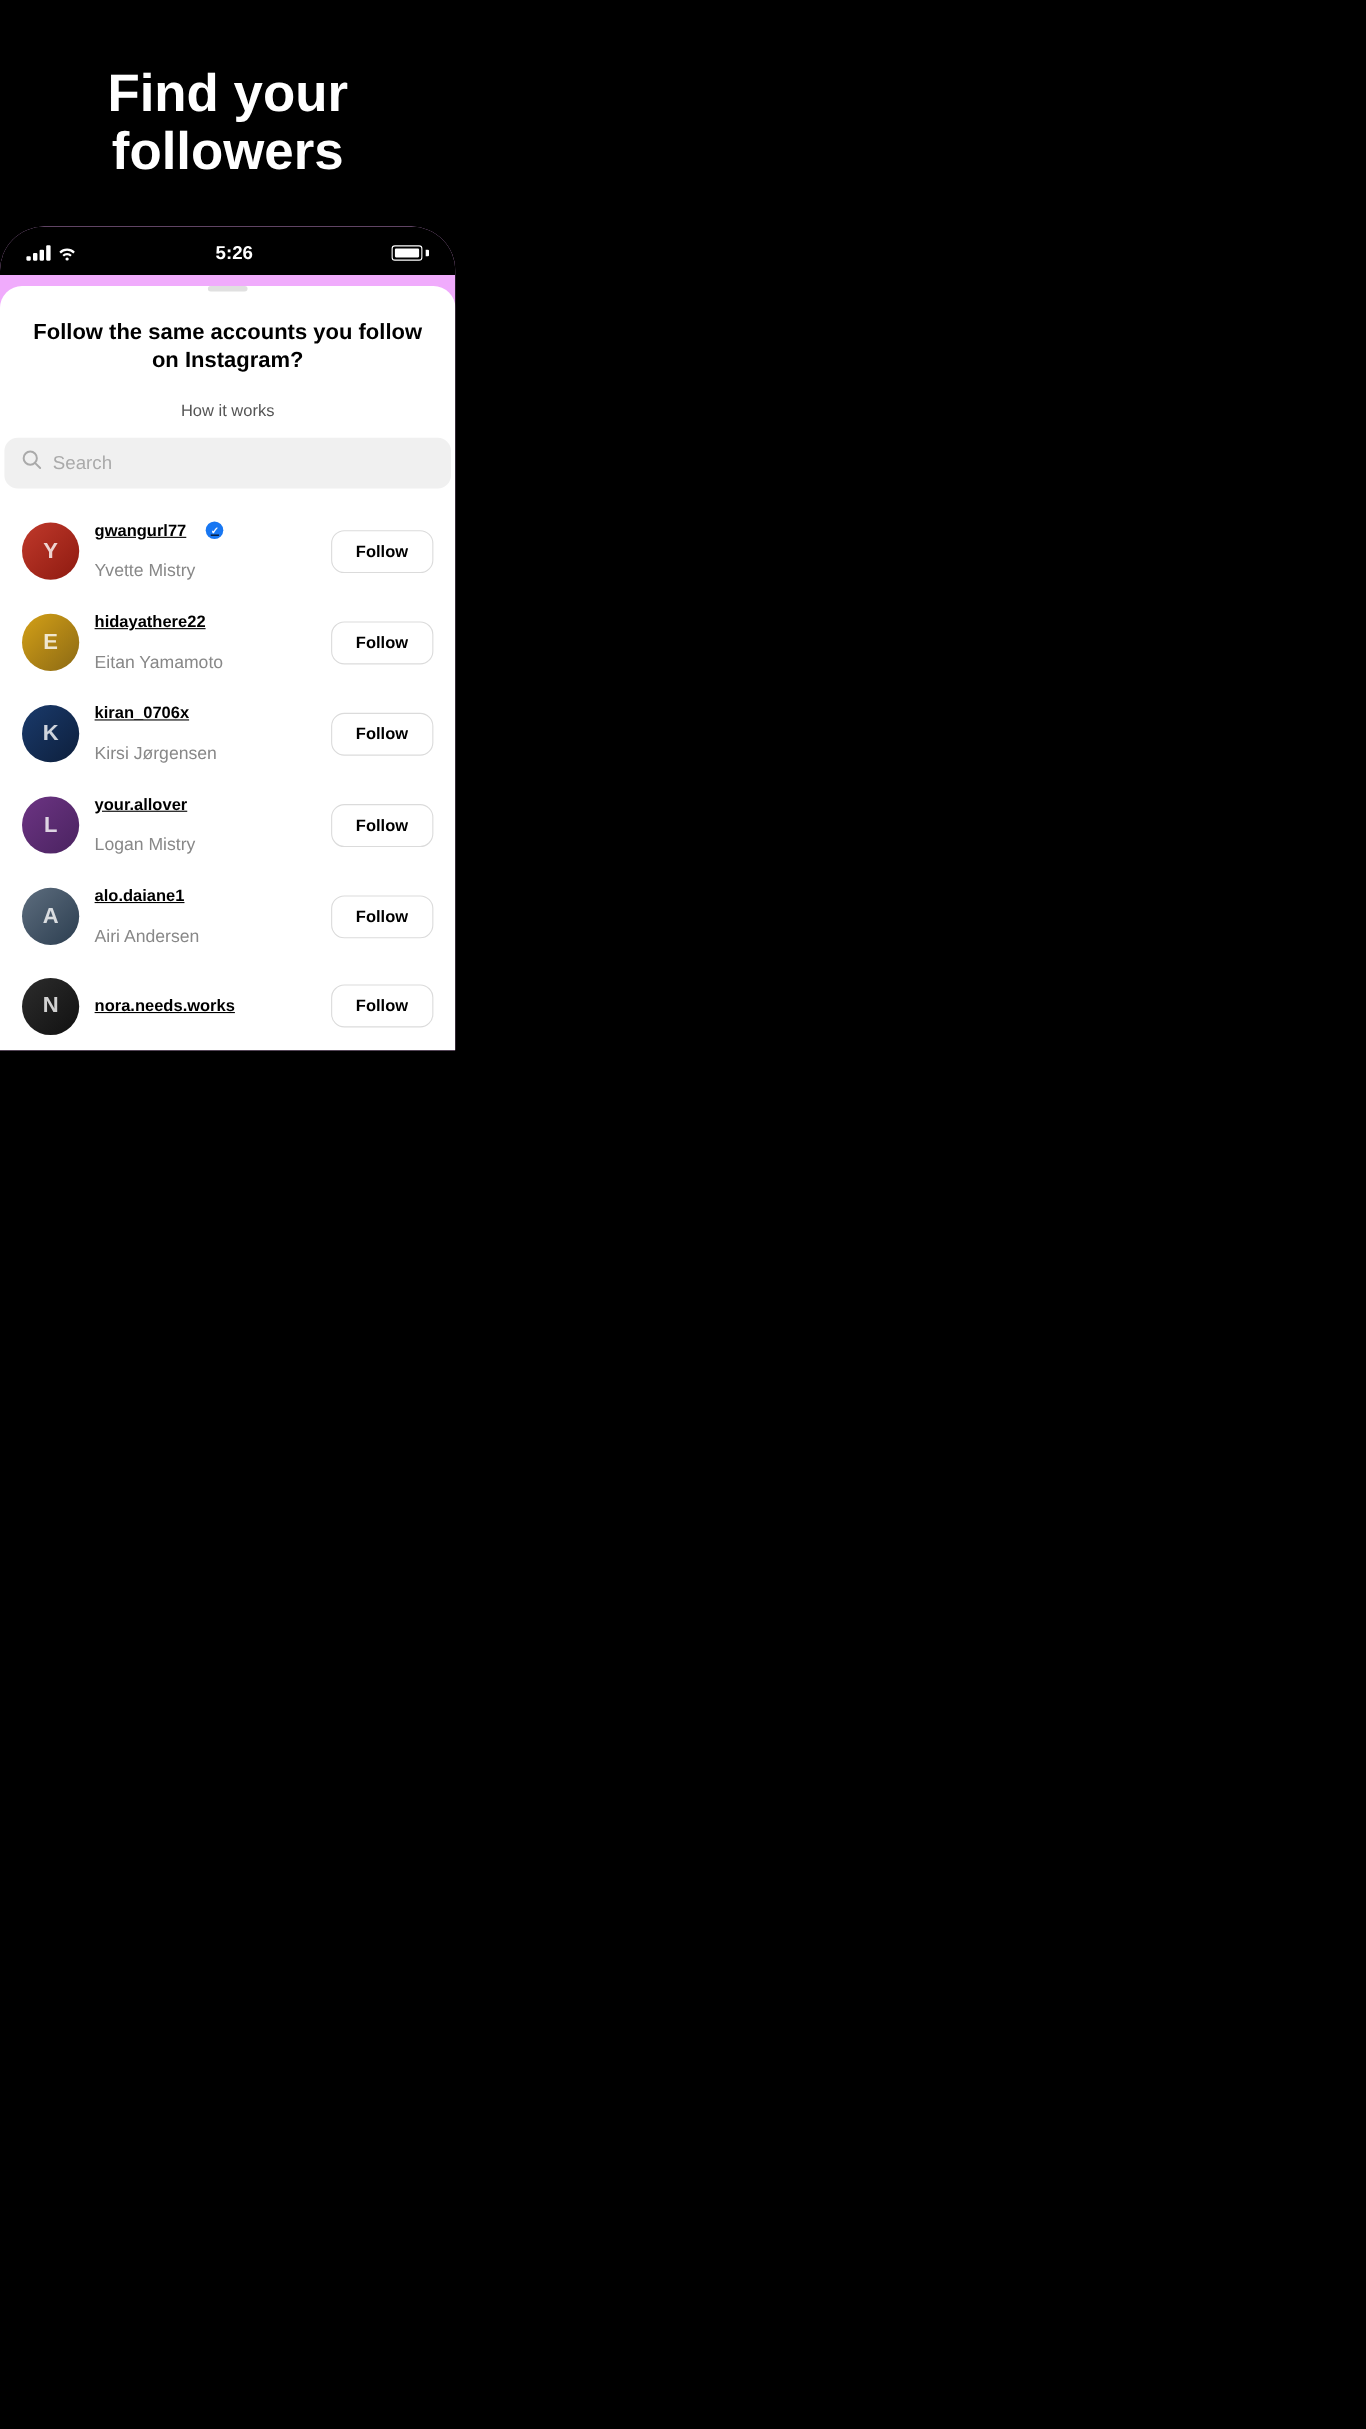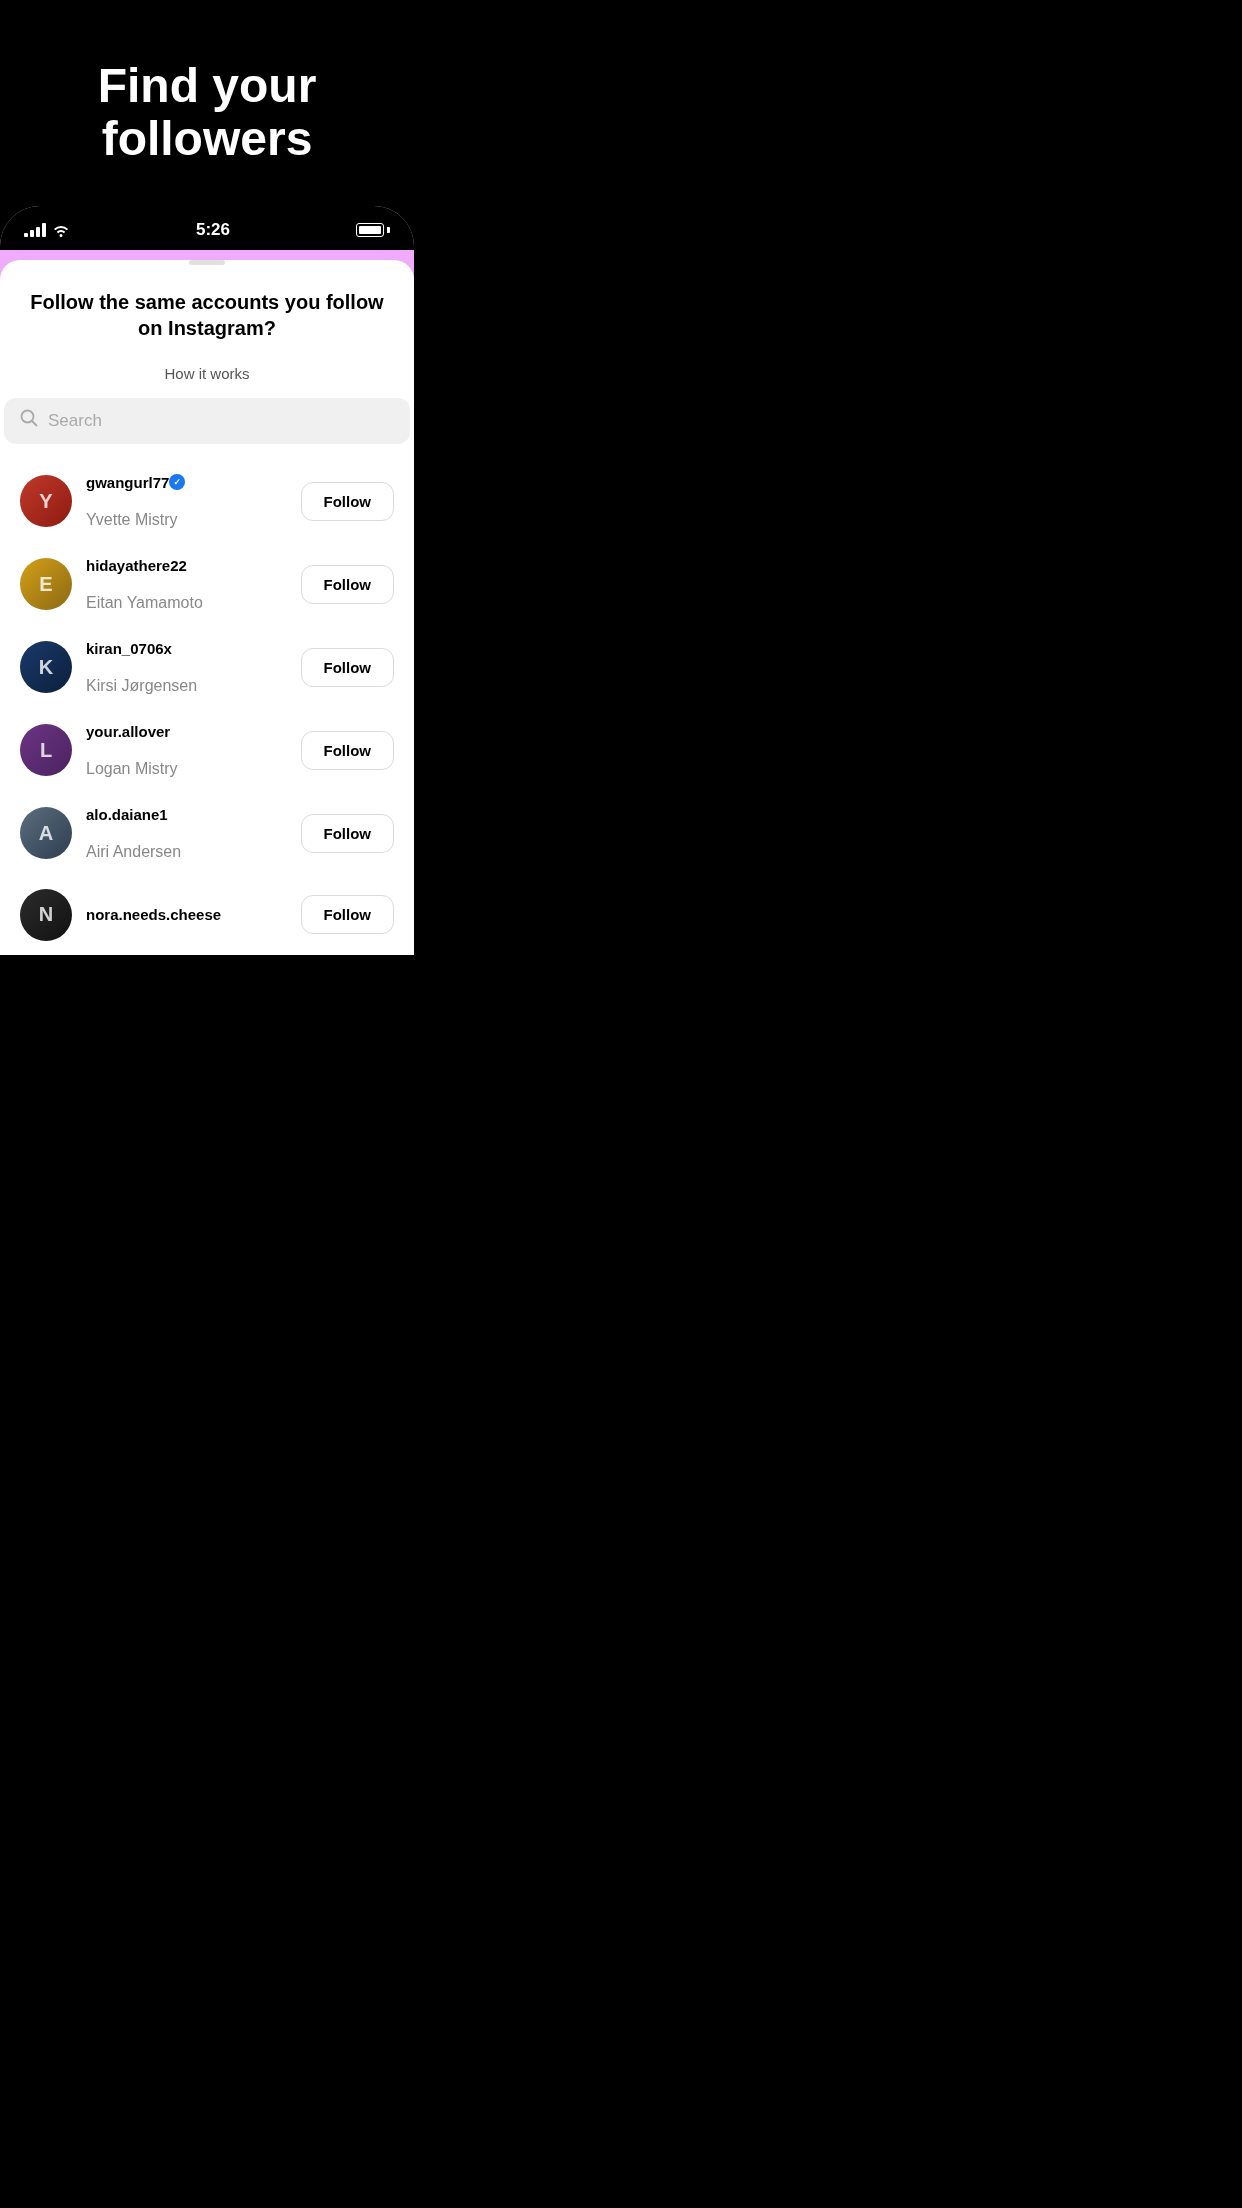--- a/index.html
+++ b/index.html
@@ -217,21 +217,22 @@
     }
 
     .user-info {
       flex: 1;
       min-width: 0;
     }
 
     .username-row {
       display: flex;
       align-items: center;
-      gap: 0;
+      gap: 18px;
+      text-decoration: underline;
     }
 
     .username {
       font-size: 15px;
       font-weight: 600;
       color: #000;
     }
 
     .verified-badge {
       width: 16px;
@@ -389,21 +390,21 @@
         <div class="display-name">Airi Andersen</div>
       </div>
       <button class="follow-button">Follow</button>
     </div>
         <div class="user-item">
       <div class="avatar avatar-6">
         <div class="avatar-face">N</div>
       </div>
       <div class="user-info">
         <div class="username-row">
-          <span class="username">nora.needs.cheese</span>
+          <span class="username">nora.needs.works</span>
 
         </div>
 
       </div>
       <button class="follow-button">Follow</button>
     </div>
       </div>
   </div>
 </div>
 

